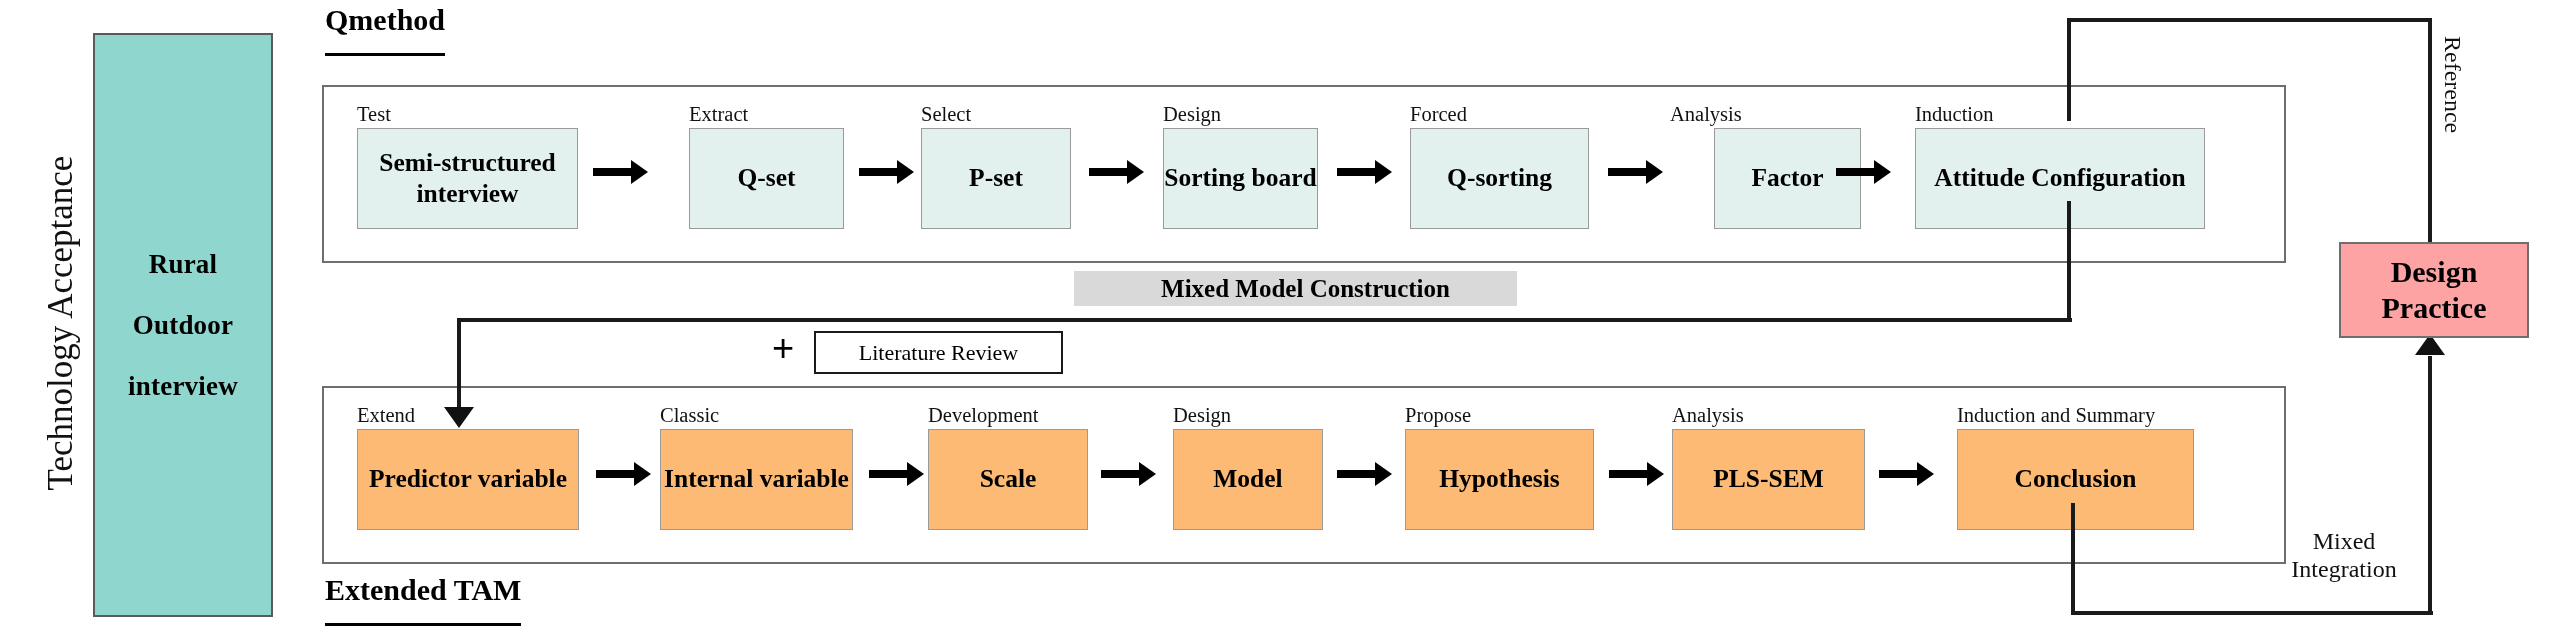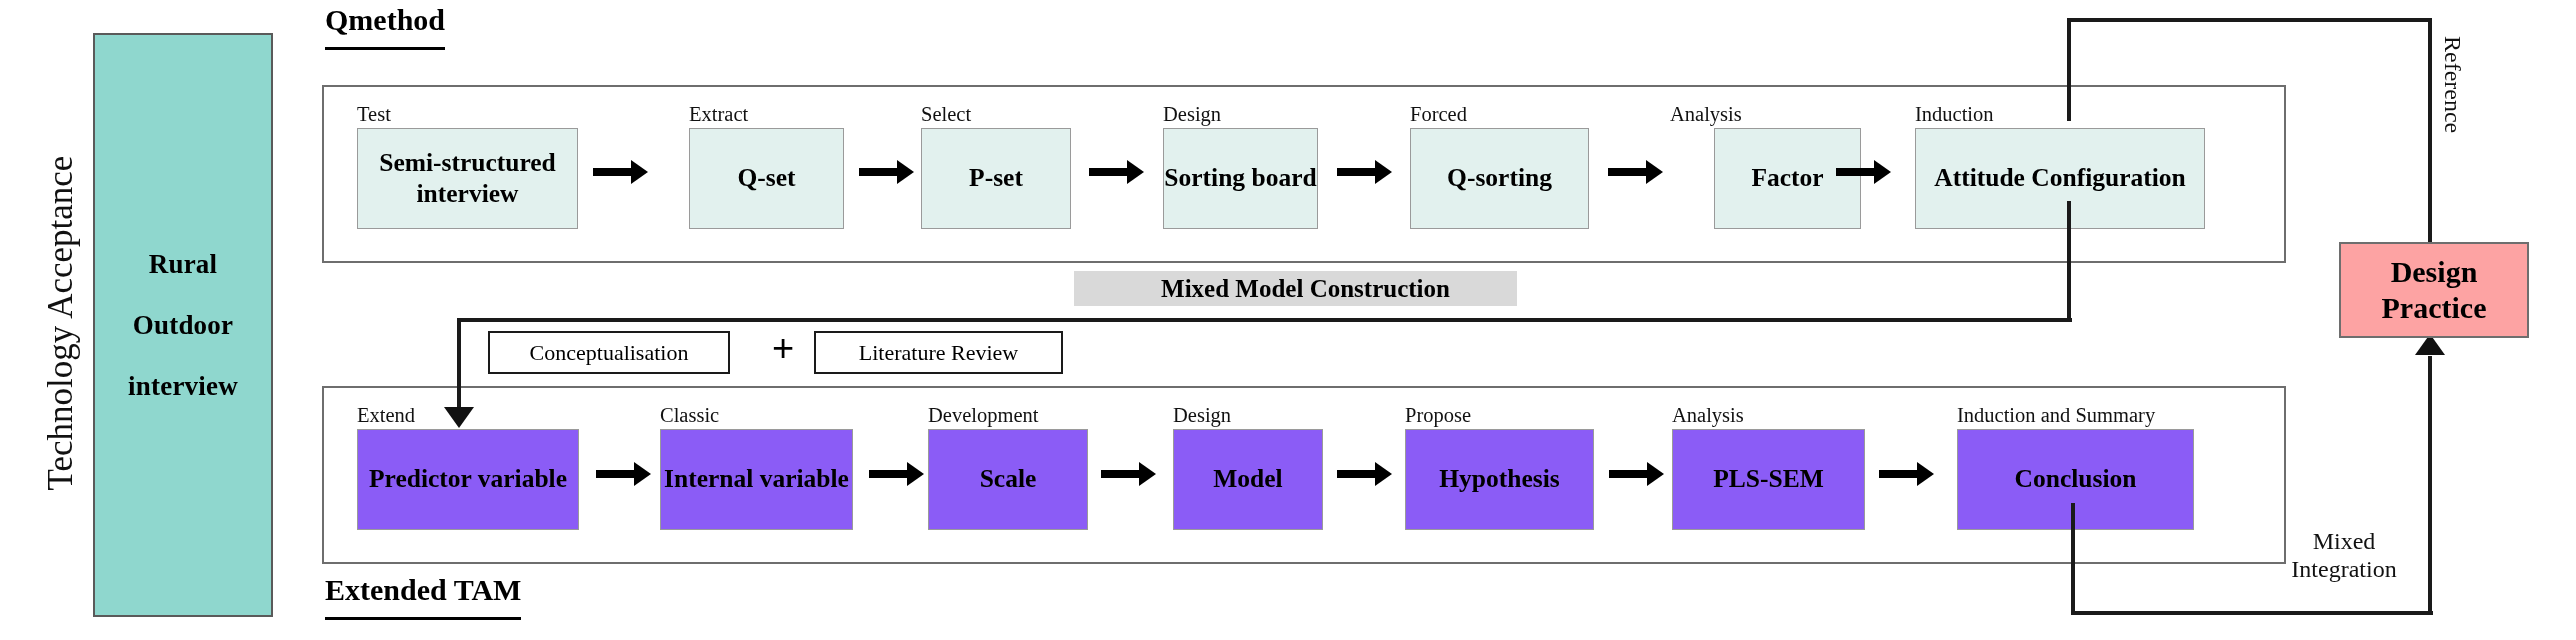--- a/index.html
+++ b/index.html
@@ -31,21 +31,21 @@
     font-weight:bold;font-size:27px;color:#000;
     font-family:"Liberation Serif", serif;letter-spacing:0.2px;
   }
 
   
   .section-title{
     position:absolute;
     font-weight:bold;font-size:30px;color:#000;
     font-family:"Liberation Serif", serif;
     border-bottom:3.3px solid #000;
-    padding-bottom:12px;
+    padding-bottom:18px;
     line-height:1.0;
   }
 
   
   .row-box{
     position:absolute;
     border:2.5px solid #6e6e6e;
     background:transparent;
   }
 
@@ -59,21 +59,21 @@
   .step-box{
     position:absolute;left:0;top:25px;
     border:1.6px solid #9a9a9a;
     display:flex;align-items:center;justify-content:center;
     text-align:center;
     font-weight:bold;font-size:25.5px;color:#000;
     line-height:1.18;
     font-family:"Liberation Serif", serif;
   }
   .teal .step-box{background:#e2f1ee;}
-  .pink .step-box{background:#8b5cf6;}
+  .pink .step-box{background:#fdba74;}
 
   
   .arrow{
     position:absolute;
     display:flex;align-items:center;
   }
   .arrow .shaft{height:7.4px;background:#000;}
   .arrow .head{
     width:0;height:0;
     border-top:12.3px solid transparent;
@@ -217,21 +217,20 @@
   </div>
 
   <div class="step teal" style="left:1915px;top:103px;">
     <div class="step-cap">Induction</div>
     <div class="step-box" style="width:278px;height:99px;padding:0 5px;">Attitude Configuration</div>
   </div>
 
   <div class="grey-tag" style="left:1074px;top:271px;width:407px;height:35px;padding-left:28px;">Mixed Model Construction</div>
 
 
-  <div class="tag-box" style="left:488px;top:331px;width:238px;height:39px;">Conceptualisation</div>
   <div class="plus-sign" style="left:772px;top:329px;">+</div>
   <div class="tag-box" style="left:814px;top:331px;width:245px;height:39px;">Literature Review</div>
 
   <div class="row-box" style="left:322px;top:386px;width:1960px;height:174px;"></div>
 
   <div class="step pink" style="left:357px;top:404px;">
     <div class="step-cap">Extend</div>
     <div class="step-box" style="width:220px;height:99px;">Predictor variable</div>
   </div>
   <div class="arrow" style="left:596px;top:462px;">

